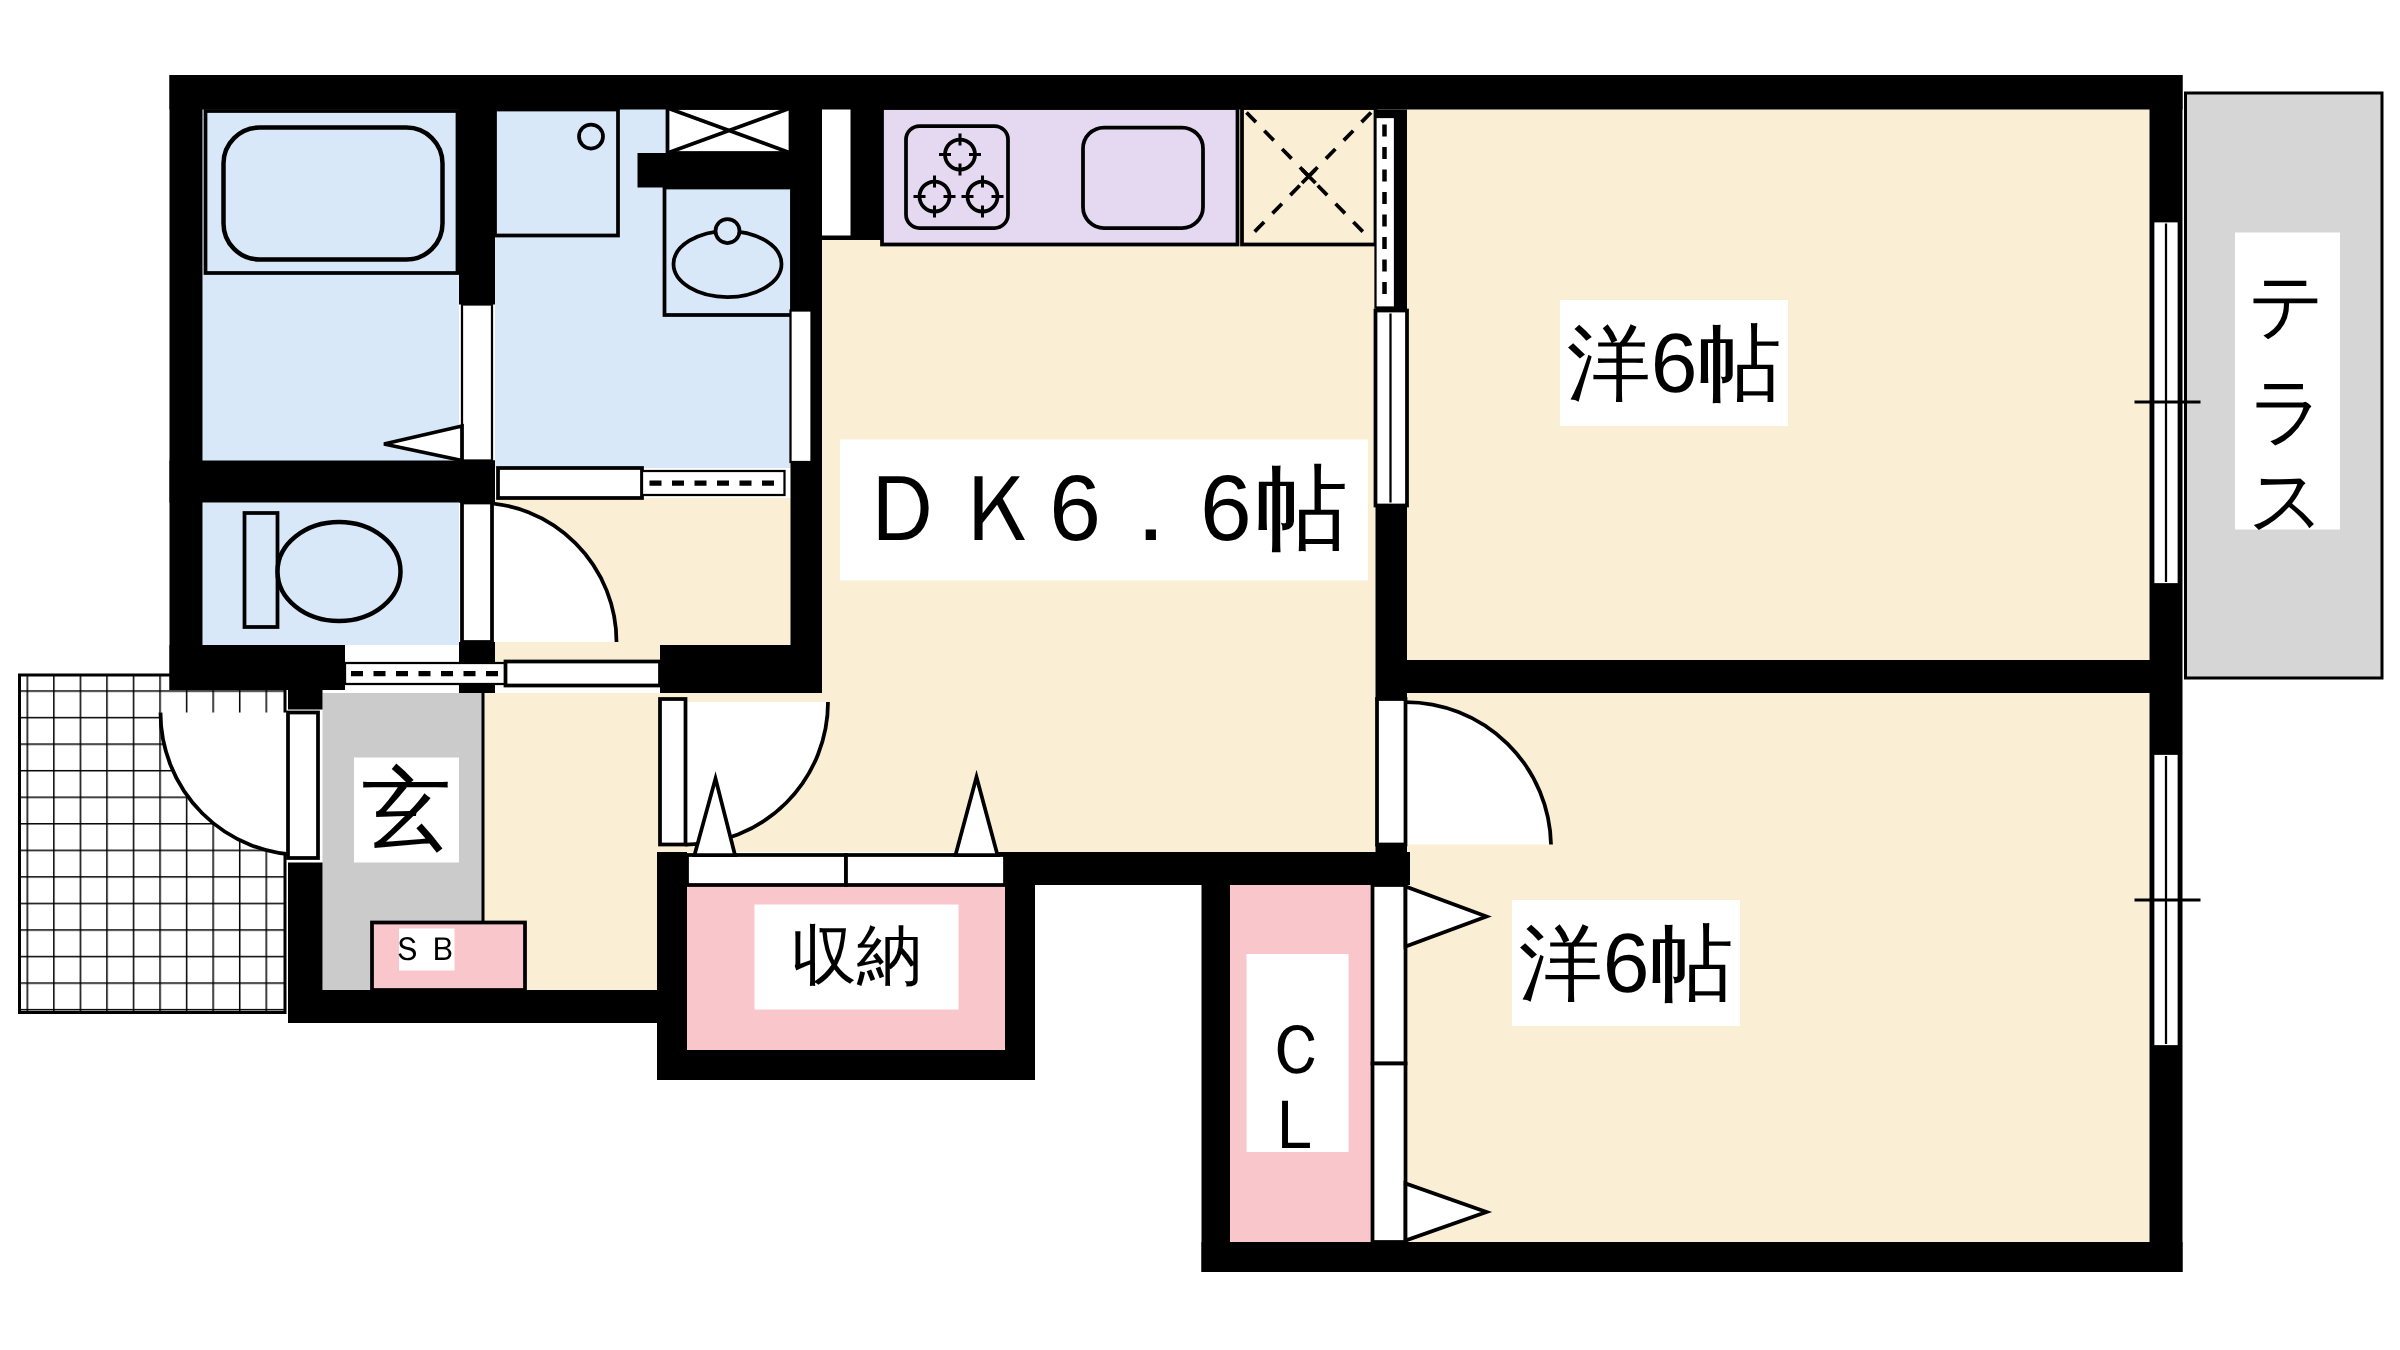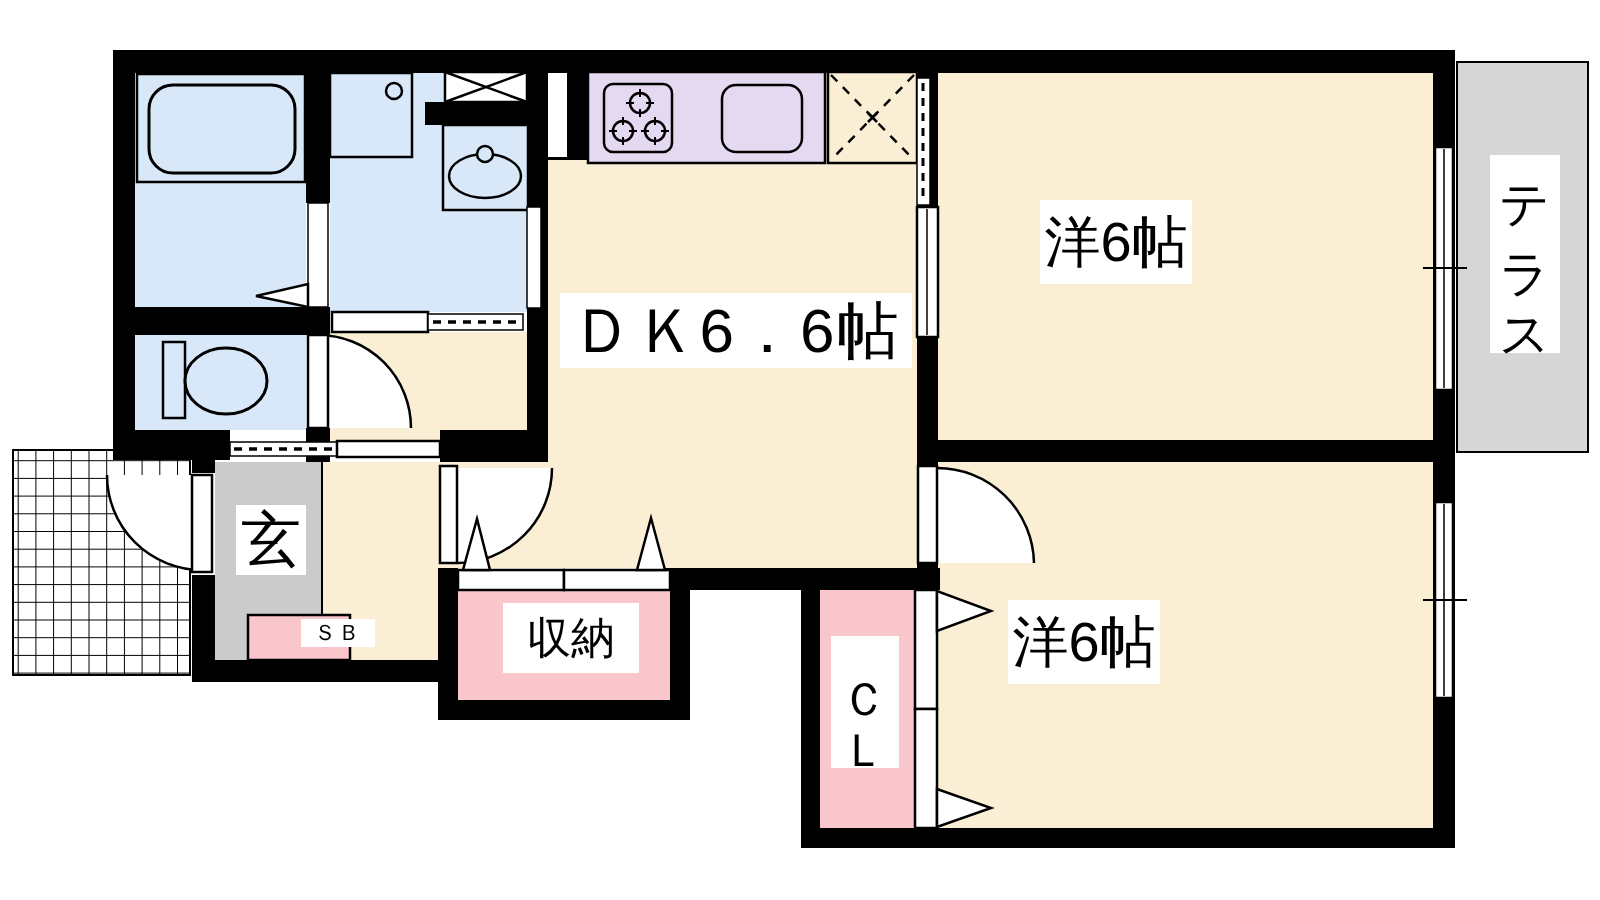--- a/index.html
+++ b/index.html
@@ -2,26 +2,26 @@
 <html><head>
 <meta charset="utf-8">
 <style>
   html,body{margin:0;padding:0;background:#ffffff;}
   .plan{position:relative;width:1600px;height:900px;background:#ffffff;overflow:hidden;
         font-family:"Liberation Sans","DejaVu Sans",sans-serif;}
   .plan svg{position:absolute;left:0;top:0;}
   .room-label{position:absolute;display:flex;align-items:center;justify-content:center;
         background:#ffffff;color:#000;line-height:1;white-space:nowrap;z-index:5;}
   .v-label{writing-mode:vertical-rl;text-orientation:upright;}
-  .lbl-dk{left:560px;top:293px;width:352px;height:75px;font-size:62px;letter-spacing:2px;}
+  .lbl-dk{left:560px;top:293px;width:352px;height:94px;font-size:62px;letter-spacing:2px;}
   .lbl-room1{left:1040px;top:200px;width:152px;height:84px;font-size:56px;}
   .lbl-room2{left:1008px;top:600px;width:152px;height:84px;font-size:56px;}
   .lbl-terrace{left:1490px;top:155px;width:70px;height:198px;font-size:50px;letter-spacing:10px;}
   .lbl-genkan{left:236px;top:505px;width:70px;height:70px;font-size:60px;}
-  .lbl-sb{left:266px;top:619px;width:74px;height:28px;font-size:22px;letter-spacing:2px;margin-left:35px;}
+  .lbl-sb{left:266px;top:619px;width:37px;height:28px;font-size:22px;letter-spacing:2px;}
   .lbl-storage{left:503px;top:603px;width:136px;height:70px;font-size:44px;}
   .lbl-cl{left:831px;top:636px;width:68px;height:132px;font-size:46px;letter-spacing:6px;}
 </style>
 </head>
 <body>
 
 <div class="plan">
 <svg width="1600" height="900" viewBox="0 0 1600 900">
   <defs>
     <pattern id="tilegrid" width="17.7" height="17.7" patternUnits="userSpaceOnUse">

